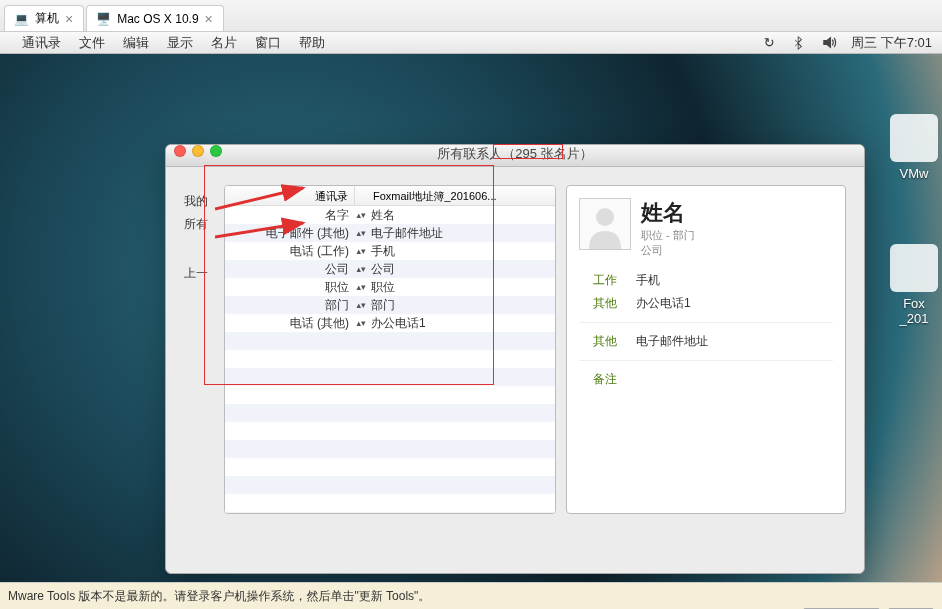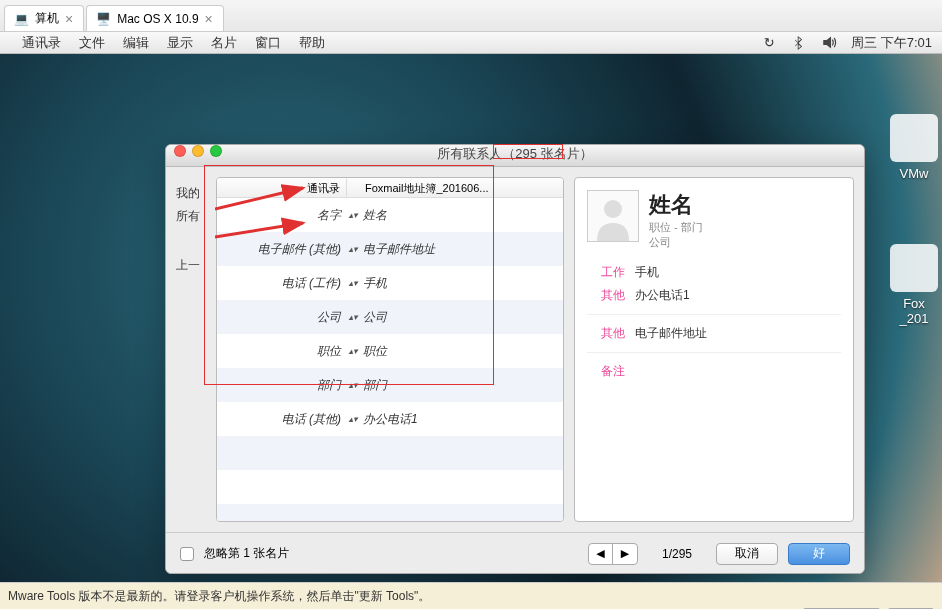--- a/index.html
+++ b/index.html
@@ -29,44 +29,44 @@
 
 .dialog { position: absolute; left: 165px; top: 90px; width: 700px; height: 430px; background: #ececec; border: 1px solid #aaa; border-radius: 6px; box-shadow: 0 8px 30px rgba(0,0,0,0.3); overflow: hidden; }
 .titlebar { height: 22px; background: linear-gradient(#f6f6f6, #d8d8d8); border-bottom: 1px solid #bbb; display: flex; align-items: flex-start; padding: 0 8px; position: relative; }
 .traffic { display: flex; gap: 6px; }
 .traffic span { width: 12px; height: 12px; border-radius: 50%; border: 1px solid rgba(0,0,0,0.15); }
 .traffic .r { background: #ff5f57; }
 .traffic .y { background: #febc2e; }
 .traffic .g { background: #28c840; }
 .titlebar .title { position: absolute; left: 0; right: 0; text-align: center; font-size: 13px; color: #444; pointer-events: none; }
 
-.dialog-body { display: flex; height: 365px; padding: 10px; gap: 10px; }
+.dialog-body { display: flex; height: 365px; padding: 18px; gap: 10px; }
 .sidebar-sliver { width: 30px; font-size: 12px; color: #333; padding-top: 8px; overflow: hidden; }
 .sidebar-sliver div { white-space: nowrap; margin-bottom: 6px; }
 
 .mapping-panel { flex: 1; background: #fff; border: 1px solid #bbb; border-radius: 4px; position: relative; overflow: hidden; }
 .mapping-header { display: flex; height: 20px; border-bottom: 1px solid #ddd; font-size: 11px; background: linear-gradient(#fdfdfd,#f0f0f0); }
 .mapping-header .col { padding: 3px 6px; }
 .mapping-header .col.left { width: 130px; text-align: right; border-right: 1px solid #ddd; }
 .mapping-rows { }
-.map-row { display: flex; height: 34px; font-size: 12px; align-items: center; font-style: italic; }
+.map-row { display: flex; height: 18px; font-size: 12px; align-items: center; }
 .map-row.even { background: #fff; }
 .map-row.odd { background: #f0f4fa; }
 .map-row .lbl { width: 130px; text-align: right; padding-right: 6px; color: #333; }
 .map-row .arrow-sel { width: 12px; color: #555; font-size: 9px; text-align: center; }
 .map-row .val { flex: 1; padding-left: 4px; color: #333; }
 
 .preview-panel { width: 280px; background: #fff; border: 1px solid #bbb; border-radius: 4px; padding: 12px; font-size: 13px; color: #555; }
 .preview-head { display: flex; gap: 10px; margin-bottom: 14px; }
 .avatar { width: 52px; height: 52px; border: 1px solid #ccc; display: flex; align-items: flex-end; justify-content: center; background: #fafafa; }
 .avatar svg { width: 40px; height: 46px; }
 .preview-name { font-size: 22px; font-weight: bold; color: #222; }
 .preview-sub { font-size: 11px; color: #888; }
 .preview-field { display: flex; margin-bottom: 6px; font-size: 12px; }
-.preview-field .k { width: 38px; color: #ec4899; text-align: right; margin-right: 10px; }
+.preview-field .k { width: 38px; color: #4d7c0f; text-align: right; margin-right: 19px; }
 .preview-field .v { color: #333; }
 .preview-hr { border: none; border-top: 1px solid #eee; margin: 10px 0; }
 
 .dialog-footer { height: 42px; border-top: 1px solid #ccc; background: #ececec; display: flex; align-items: center; padding: 0 14px; gap: 10px; font-size: 12px; }
 .footer-check { width: 14px; height: 14px; border: 1px solid #999; border-radius: 3px; background: #fff; }
 .footer-spacer { flex: 1; }
 .pager-btns { display: flex; border: 1px solid #aaa; border-radius: 4px; overflow: hidden; background: #fff; }
 .pager-btns span { width: 24px; height: 20px; display: flex; align-items: center; justify-content: center; border-right: 1px solid #aaa; font-size: 11px; }
 .pager-btns span:last-child { border-right: none; }
 .btn { min-width: 62px; height: 22px; border: 1px solid #aaa; border-radius: 4px; background: linear-gradient(#fff,#eee); font-size: 12px; display: flex; align-items: center; justify-content: center; cursor: pointer; }
@@ -237,32 +237,20 @@
             <div class="v">电子邮件地址</div>
         </div>
         <hr class="preview-hr">
         <div class="preview-field">
           <div class="k">备注</div>
             <div class="v"></div>
         </div>
       </div>
     </div>
 
-    <div class="dialog-footer">
-      <span class="footer-check"></span>
-      <span>忽略第 1 张名片</span>
-      <span class="footer-spacer"></span>
-      <div class="pager-btns">
-        <span>◀</span>
-        <span>▶</span>
-      </div>
-      <span style="margin:0 14px">1/295</span>
-      <div class="btn">取消</div>
-      <div class="btn primary">好</div>
-    </div>
   </div>
 
   <div class="redbox" style="left:204px; top:111px; width:290px; height:220px"></div>
   <div class="redbox" style="left:493px; top:90px; width:70px; height:15px"></div>
   <svg class="red-arrow" style="left:215px; top:130px" width="95" height="30">
     <defs>
         <marker id="ah1" markerWidth="8" markerHeight="8" refX="7" refY="3" orient="auto">
           <path d="M0 0 L8 3 L0 6 Z" fill="#e03030"></path>
         </marker>
       </defs>

